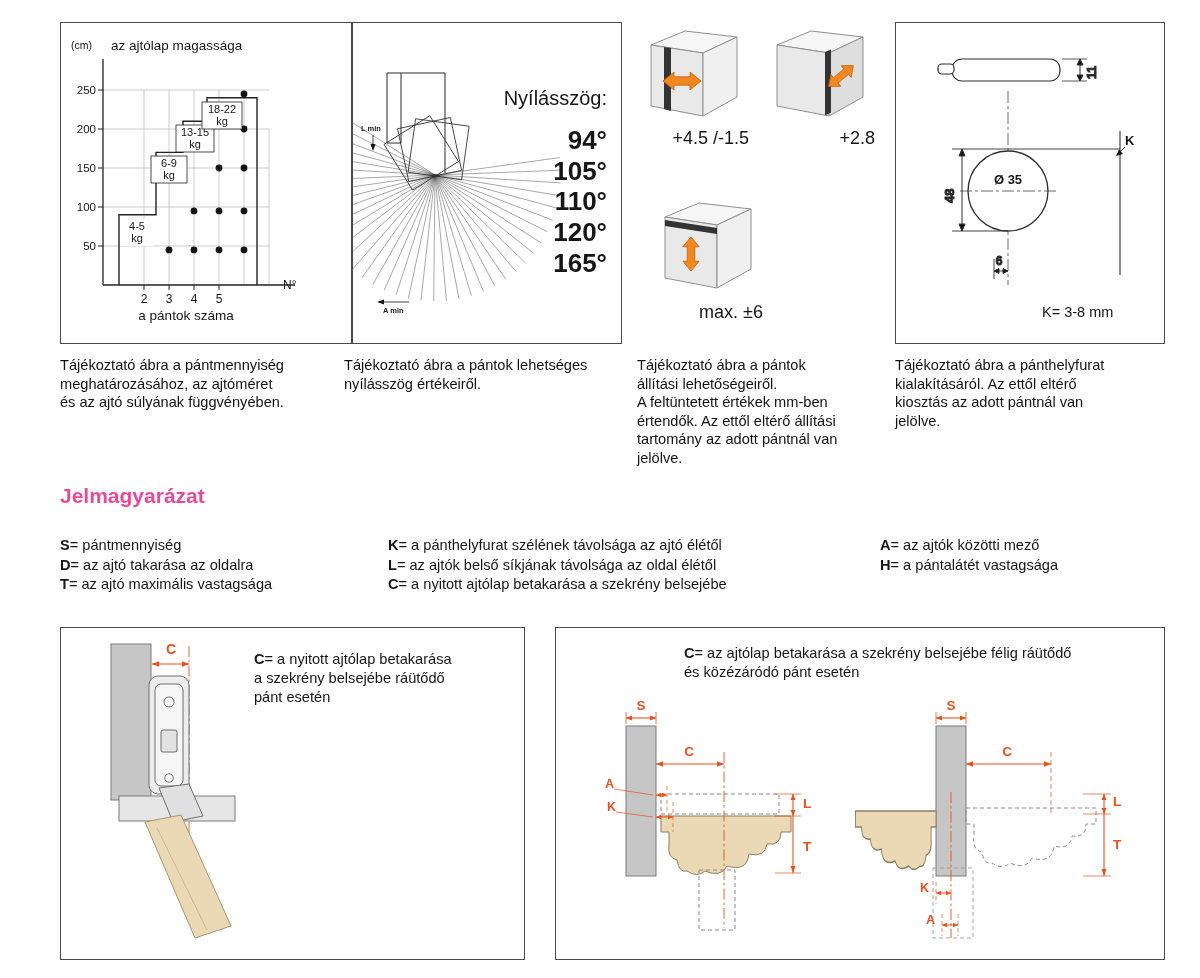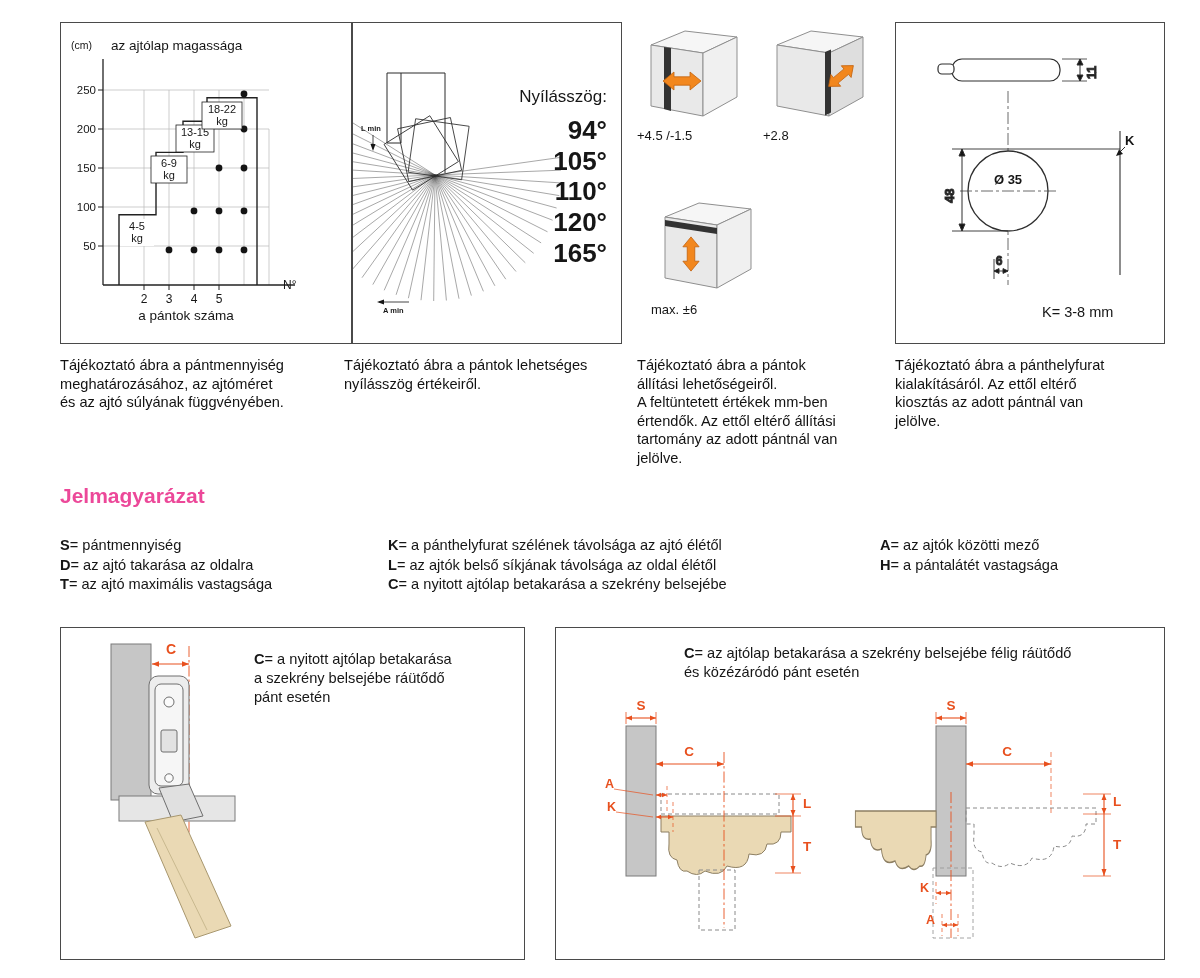--- a/index.html
+++ b/index.html
@@ -6,23 +6,23 @@
   html,body{width:1200px;height:978px}
   body{background:#fff;font-family:"Liberation Sans",sans-serif;color:#161616;position:relative;overflow:hidden}
   .page{position:relative;width:1200px;height:978px;background:#fff}
   .abs{position:absolute}
   .box{border:1px solid #4a4a4a;background:#fff}
   .caption{font-size:14.6px;line-height:1.27;white-space:pre-line;color:#121212}
   .legend-title{font-size:21px;font-weight:700;color:#ec4899}
   .legend-line{font-size:14.6px;line-height:1.34}
   .legend-line b{font-weight:700}
   .angles-panel-text{text-align:right}
-  .angles-title{font-size:17px;margin-bottom:8px}
+  .angles-title{font-size:20px;margin-bottom:15px}
   .angle-value{font-size:26px;font-weight:700;line-height:1.18}
-  .adjust-label{font-size:13px;text-align:left}
+  .adjust-label{font-size:18px;text-align:right}
   .bottom-note{font-size:14.6px;line-height:1.3}
   .bottom-note b{font-weight:700}
   .bottom-note span{white-space:pre-line}
   svg{display:block}
   svg text{font-family:"Liberation Sans",sans-serif}
 </style>
 </head>
 <body>
 
 <div class="page">

